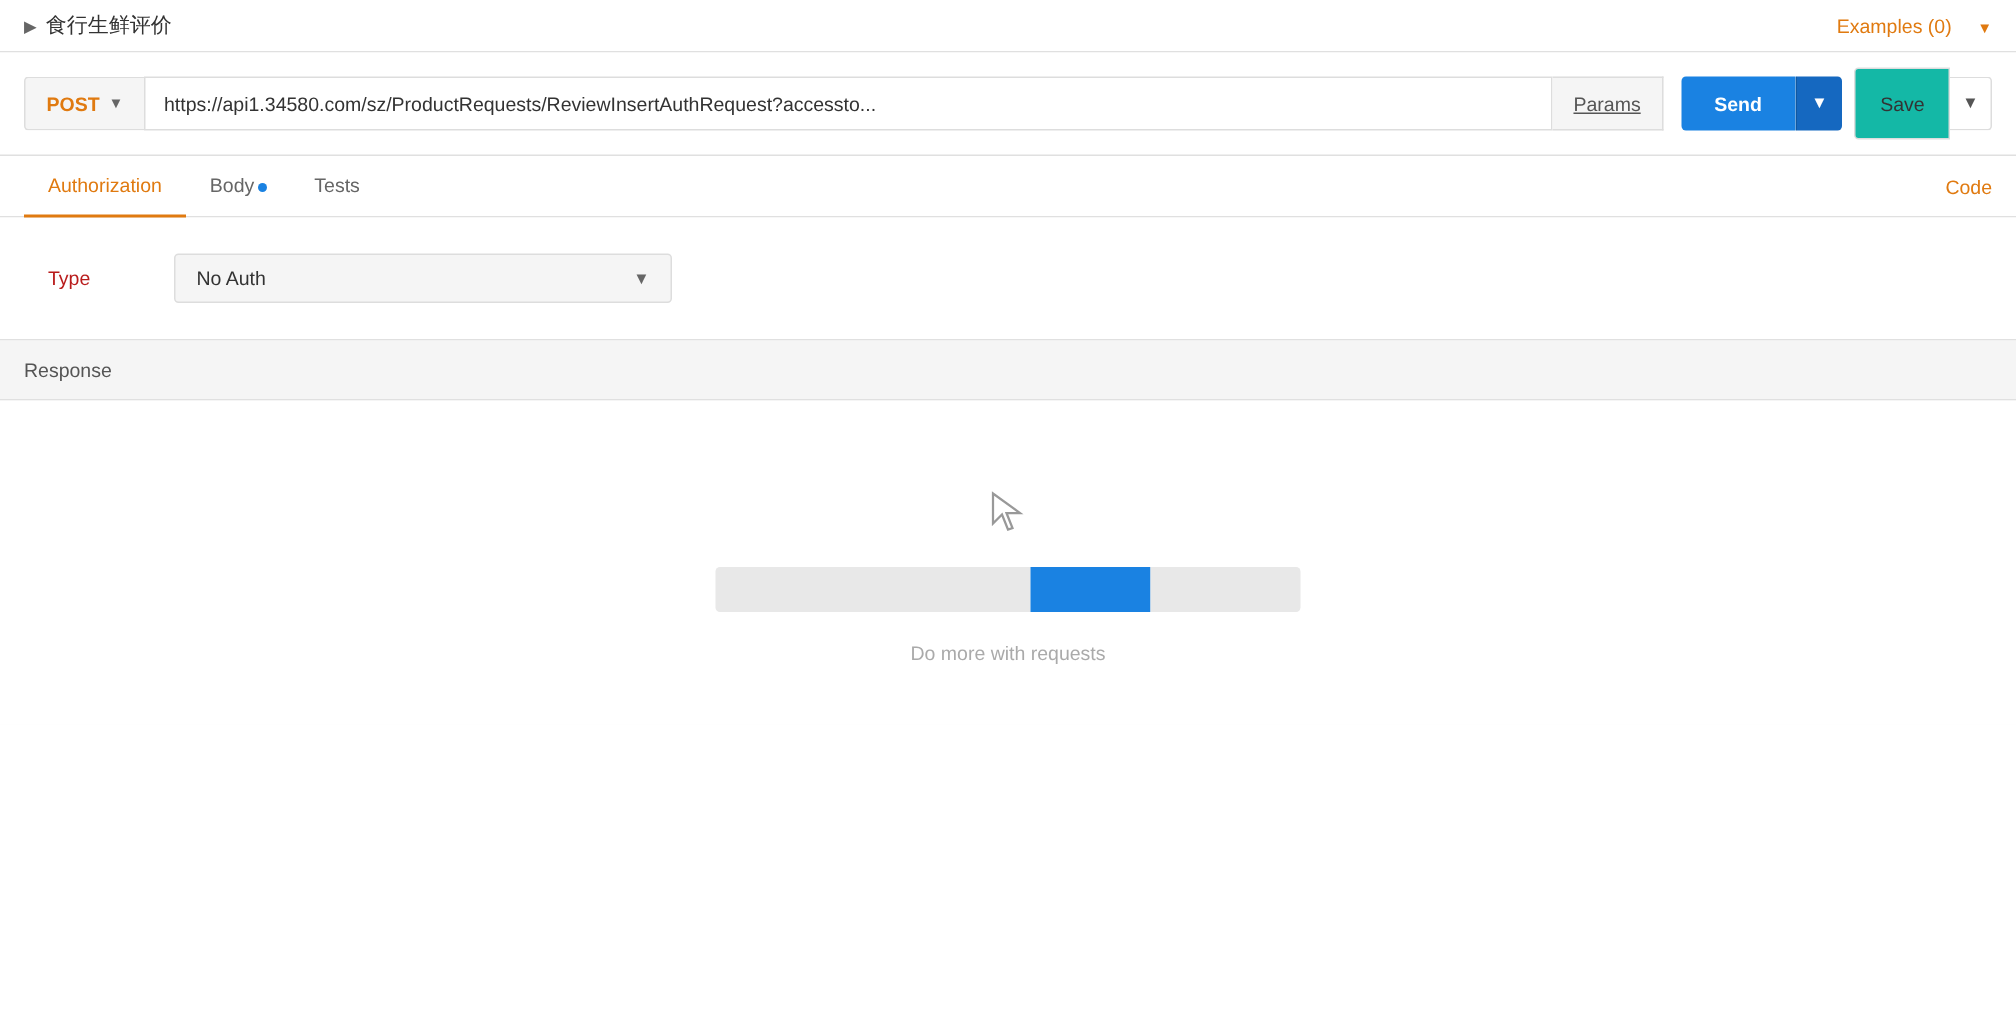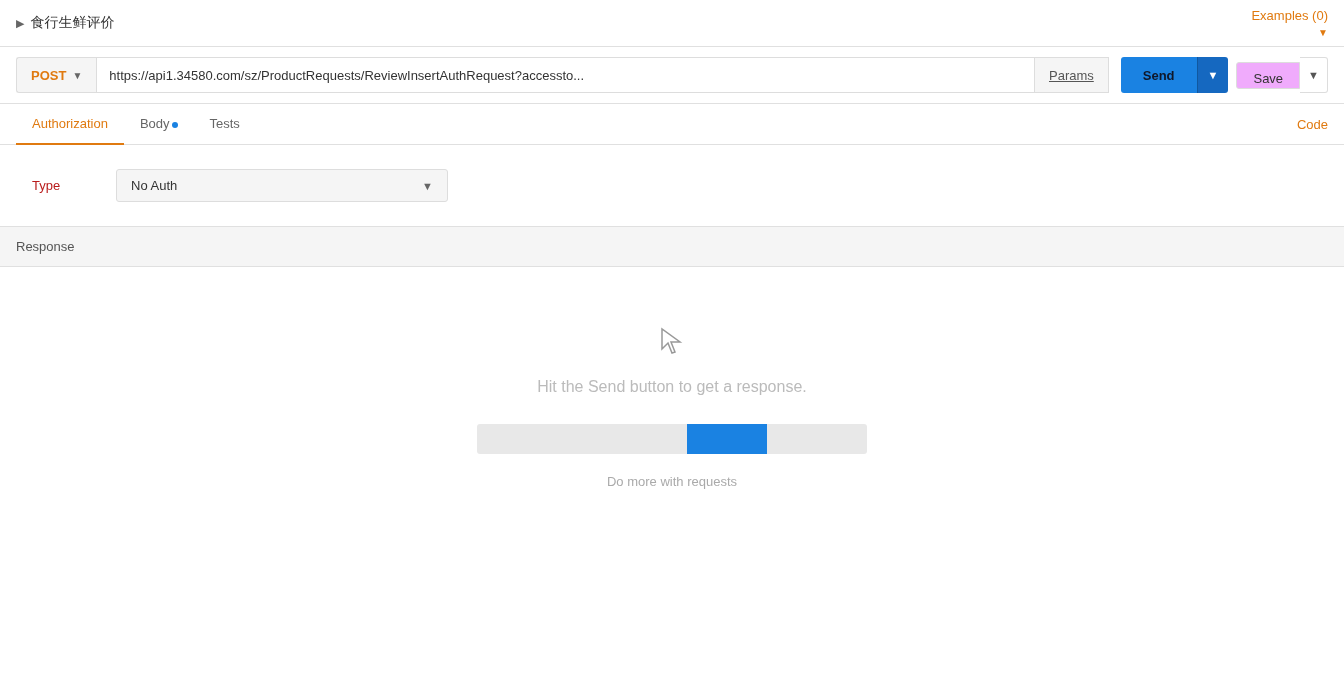--- a/index.html
+++ b/index.html
@@ -28,22 +28,21 @@
       font-size: 11px;
     }
     .examples-btn {
       color: #e07a10;
       font-size: 13px;
       background: none;
       border: none;
       cursor: pointer;
       display: flex;
       align-items: flex-end;
-      gap: 4px;
-      flex-direction: column;
+      gap: 17px;
     }
     .examples-arrow {
       color: #e07a10;
       font-size: 10px;
     }
 
     
     .request-bar {
       display: flex;
       align-items: center;
@@ -91,21 +90,21 @@
       height: 36px;
       text-decoration: underline;
     }
     .send-group {
       display: flex;
       align-items: center;
       margin-left: 12px;
     }
     .send-btn {
       background: #1a82e2;
-      color: #0f172a;
+      color: #ffffff;
       border: none;
       padding: 8px 22px;
       font-size: 13px;
       font-weight: 600;
       cursor: pointer;
       height: 36px;
       border-radius: 3px 0 0 3px;
     }
     .send-dropdown-btn {
       background: #1568c0;
@@ -117,28 +116,28 @@
       height: 36px;
       border-radius: 0 3px 3px 0;
       border-left: 1px solid #1058a0;
     }
     .save-group {
       display: flex;
       align-items: center;
       margin-left: 8px;
     }
     .save-btn {
-      background: #f0abfc;
+      background: #14b8a6;
       color: #333;
       border: 1px solid #ddd;
       padding: 8px 16px;
       font-size: 13px;
       font-weight: 500;
       cursor: pointer;
-      height: 27px;
+      height: 48px;
       border-radius: 3px 0 0 3px;
     }
     .save-dropdown-btn {
       background: #fff;
       color: #555;
       border: 1px solid #ddd;
       border-left: none;
       padding: 8px 8px;
       font-size: 11px;
       cursor: pointer;
@@ -352,21 +351,20 @@
   <div class="response-header">
     <span>Response</span>
   </div>
   <div class="response-empty">
 
     <div class="cursor-icon">
       <svg width="24" height="28" viewBox="0 0 24 28" fill="none">
         <path d="M2 2 L2 22 L8 16 L12 26 L15 25 L11 15 L20 15 Z" stroke="#999" stroke-width="1.5" fill="white"></path>
       </svg>
     </div>
-    <div class="response-hint">Hit the Send button to get a response.</div>
     <div class="action-bars">
       <div class="action-bar-left"></div>
       <div class="action-bar-mid"></div>
       <div class="action-bar-right"></div>
     </div>
     <div class="do-more-text">Do more with requests</div>
   </div>
 </div>
 
 </body></html>

